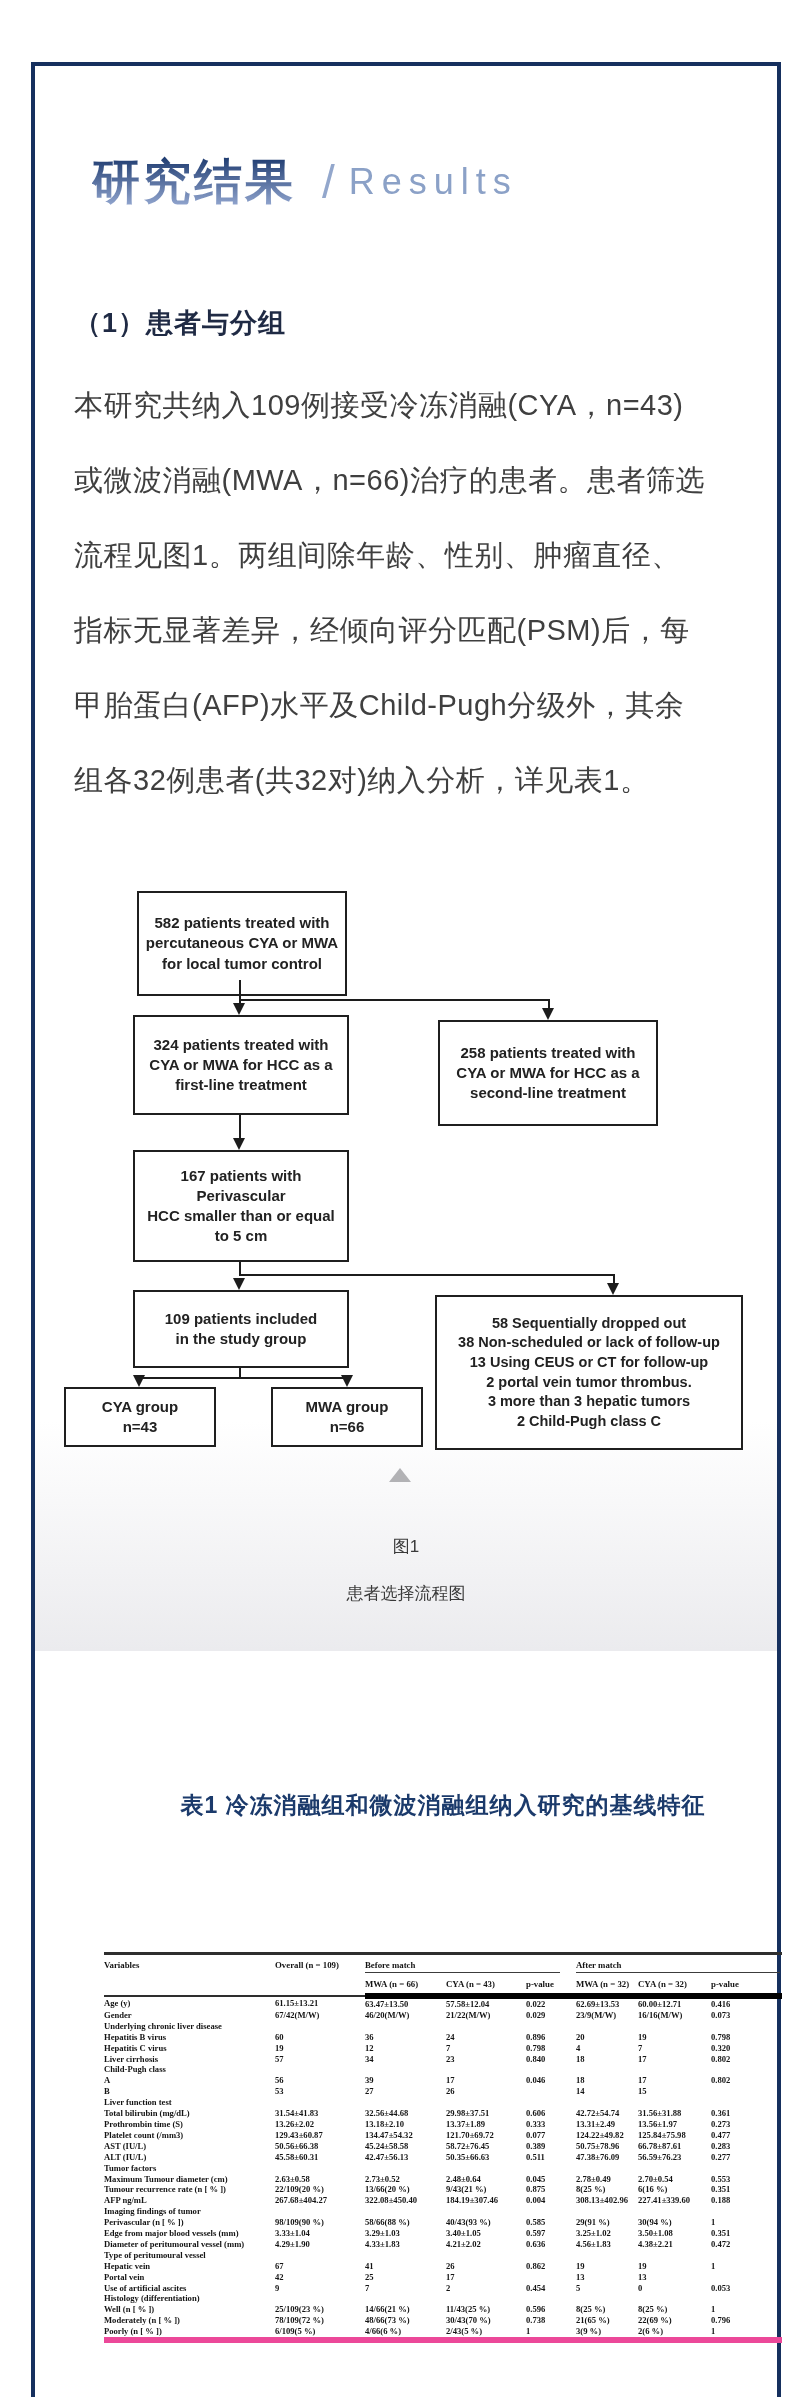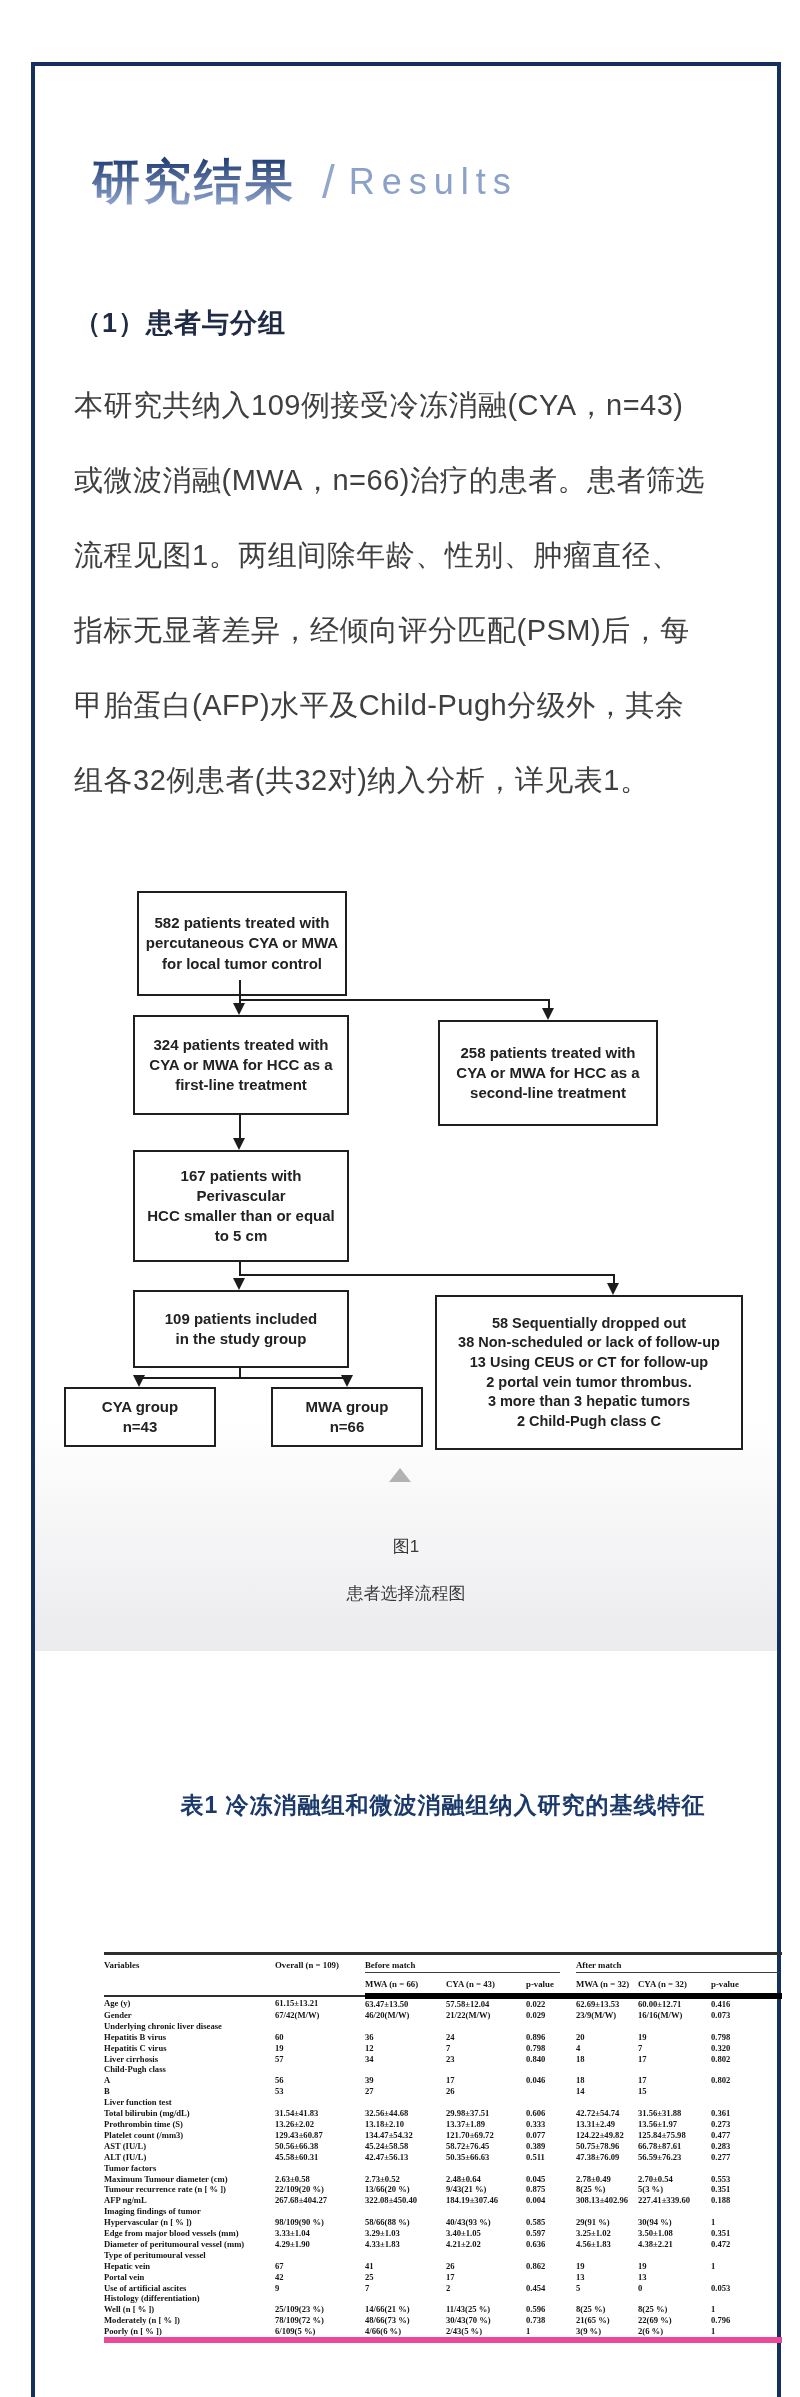--- a/index.html
+++ b/index.html
@@ -306,38 +306,38 @@
           <td>2.70±0.54</td>
           <td>0.553</td>
         </tr>
         <tr>
           <td>Tumour recurrence rate (n [ % ])</td>
           <td>22/109(20 %)</td>
           <td>13/66(20 %)</td>
           <td>9/43(21 %)</td>
           <td>0.875</td>
           <td>8(25 %)</td>
-          <td>5(3 %)</td>
+          <td>6(16 %)</td>
           <td>0.351</td>
         </tr>
         <tr>
           <td>AFP ng/mL</td>
           <td>267.68±404.27</td>
           <td>322.08±450.40</td>
           <td>184.19±307.46</td>
           <td>0.004</td>
           <td>308.13±402.96</td>
           <td>227.41±339.60</td>
           <td>0.188</td>
         </tr>
         <tr>
           <td colspan="8">Imaging findings of tumor</td>
         </tr>
         <tr>
-          <td>Hypervascular (n [ % ])</td>
+          <td>Perivascular (n [ % ])</td>
           <td>98/109(90 %)</td>
           <td>58/66(88 %)</td>
           <td>40/43(93 %)</td>
           <td>0.585</td>
           <td>29(91 %)</td>
           <td>30(94 %)</td>
           <td>1</td>
         </tr>
         <tr>
           <td>Edge from major blood vessels (mm)</td>

